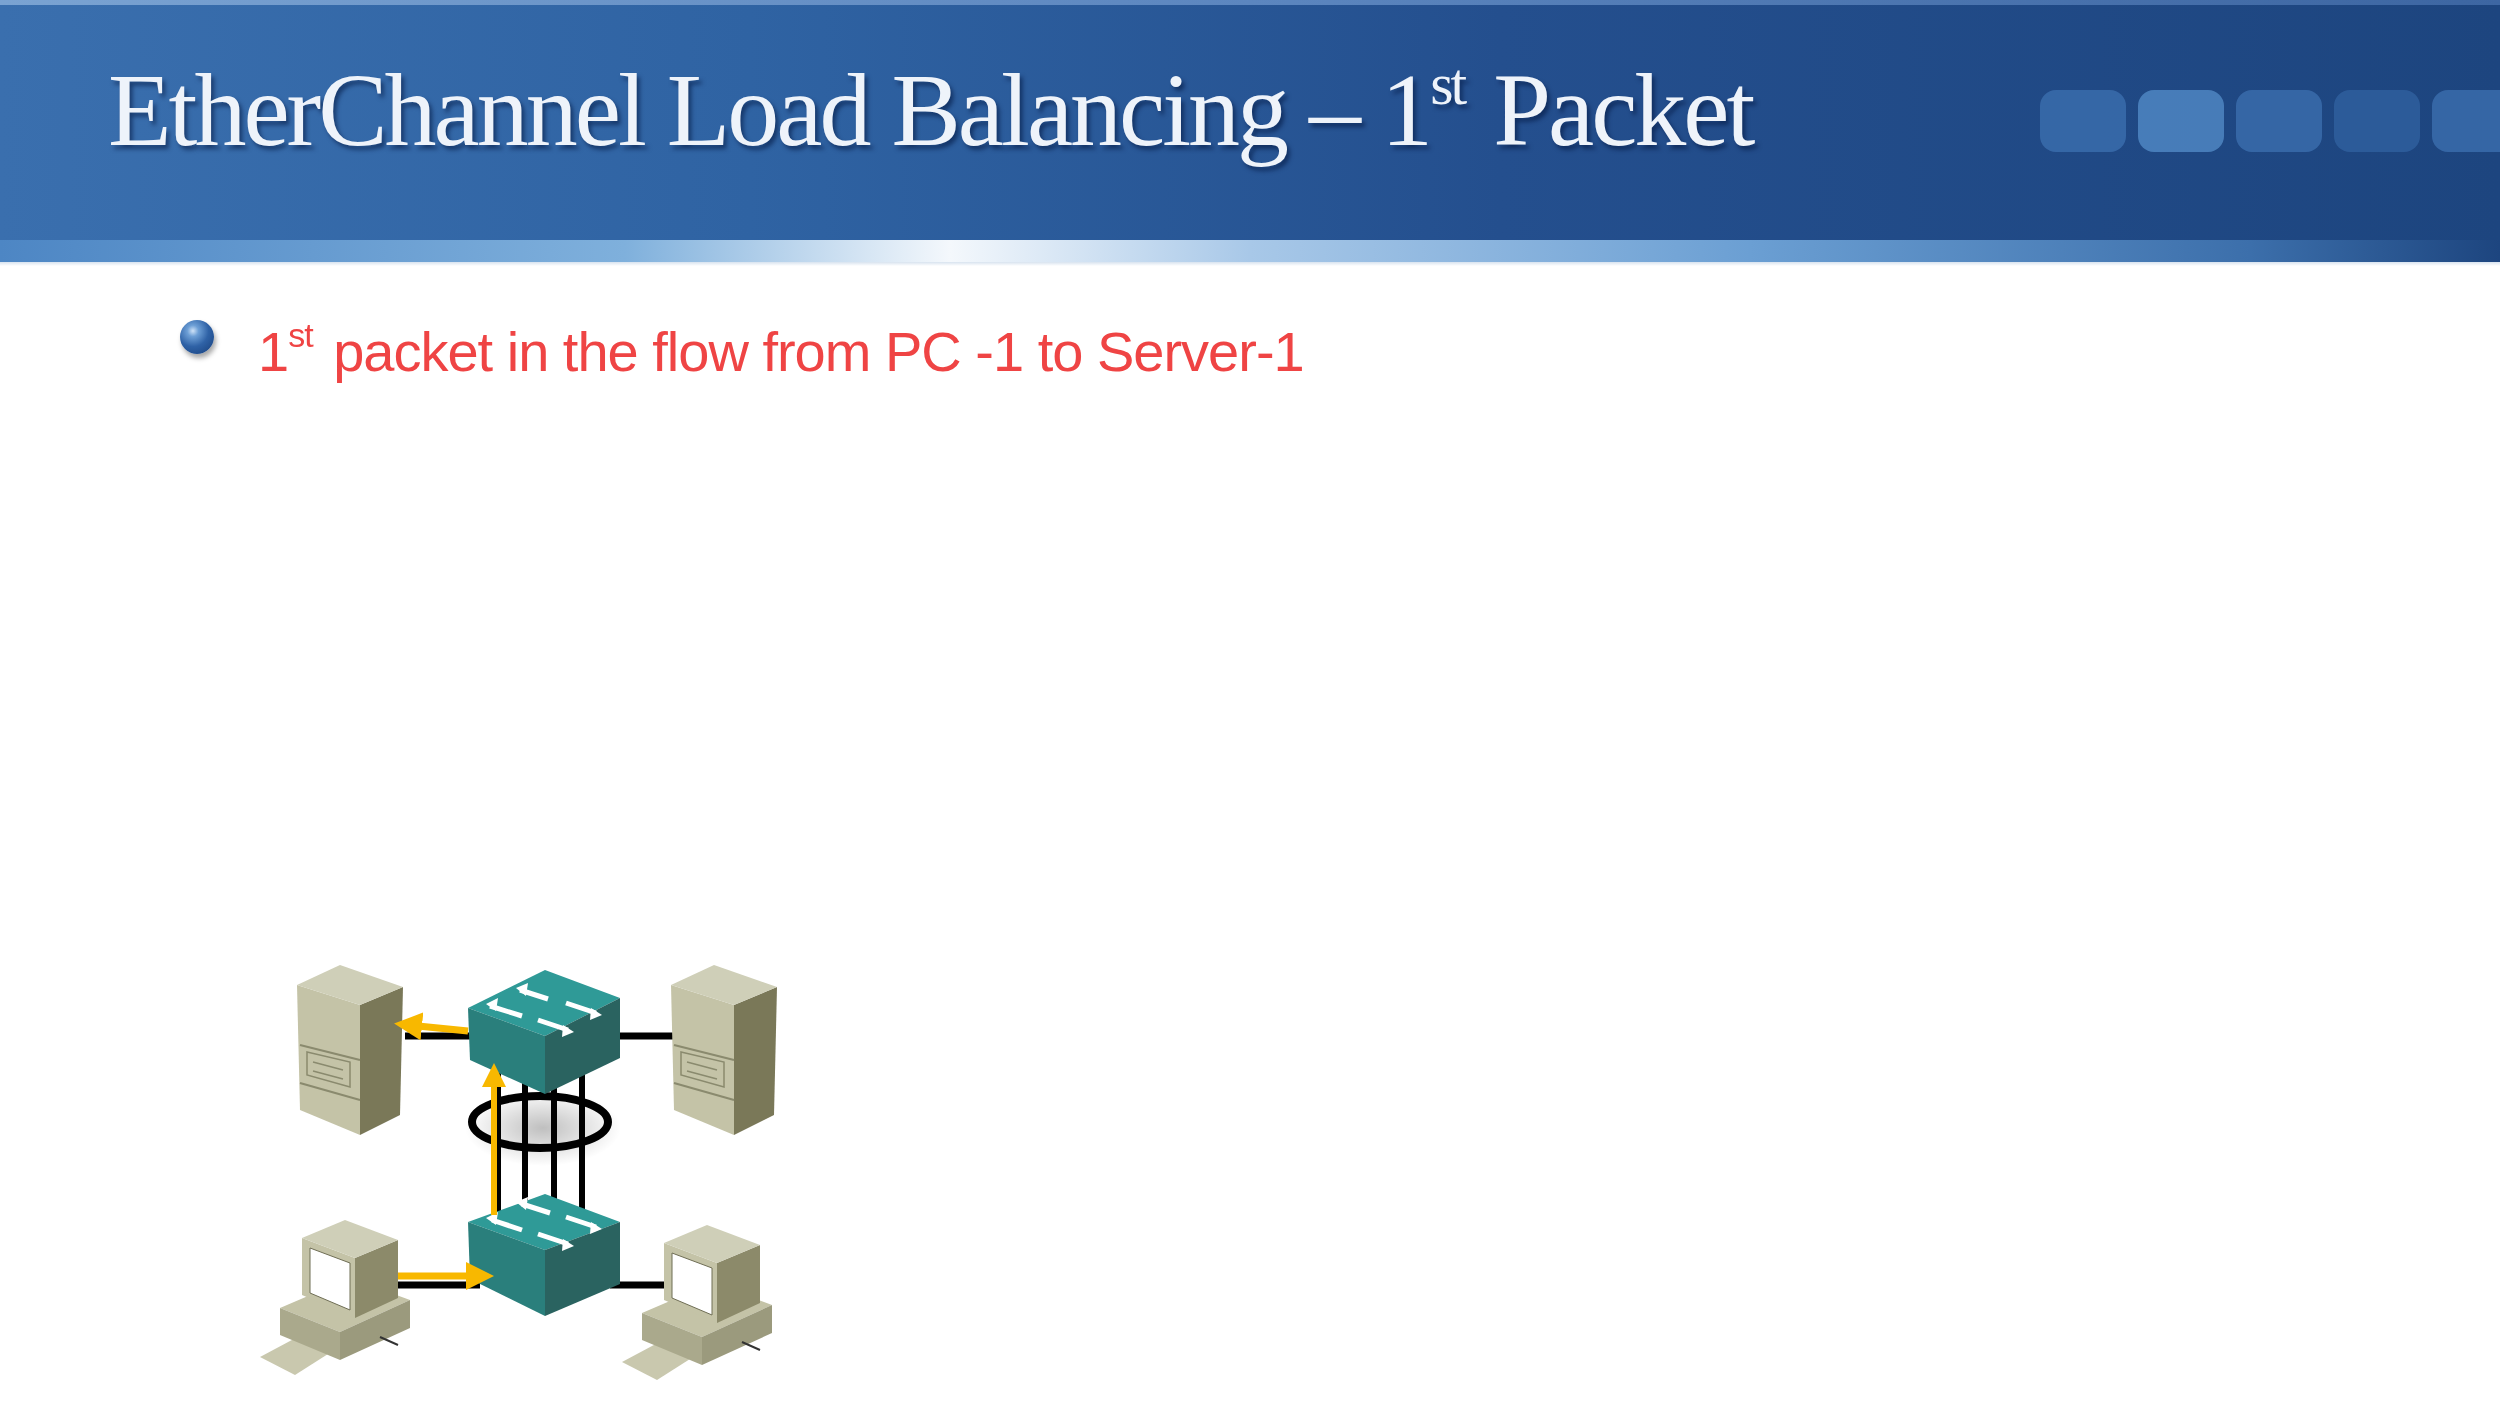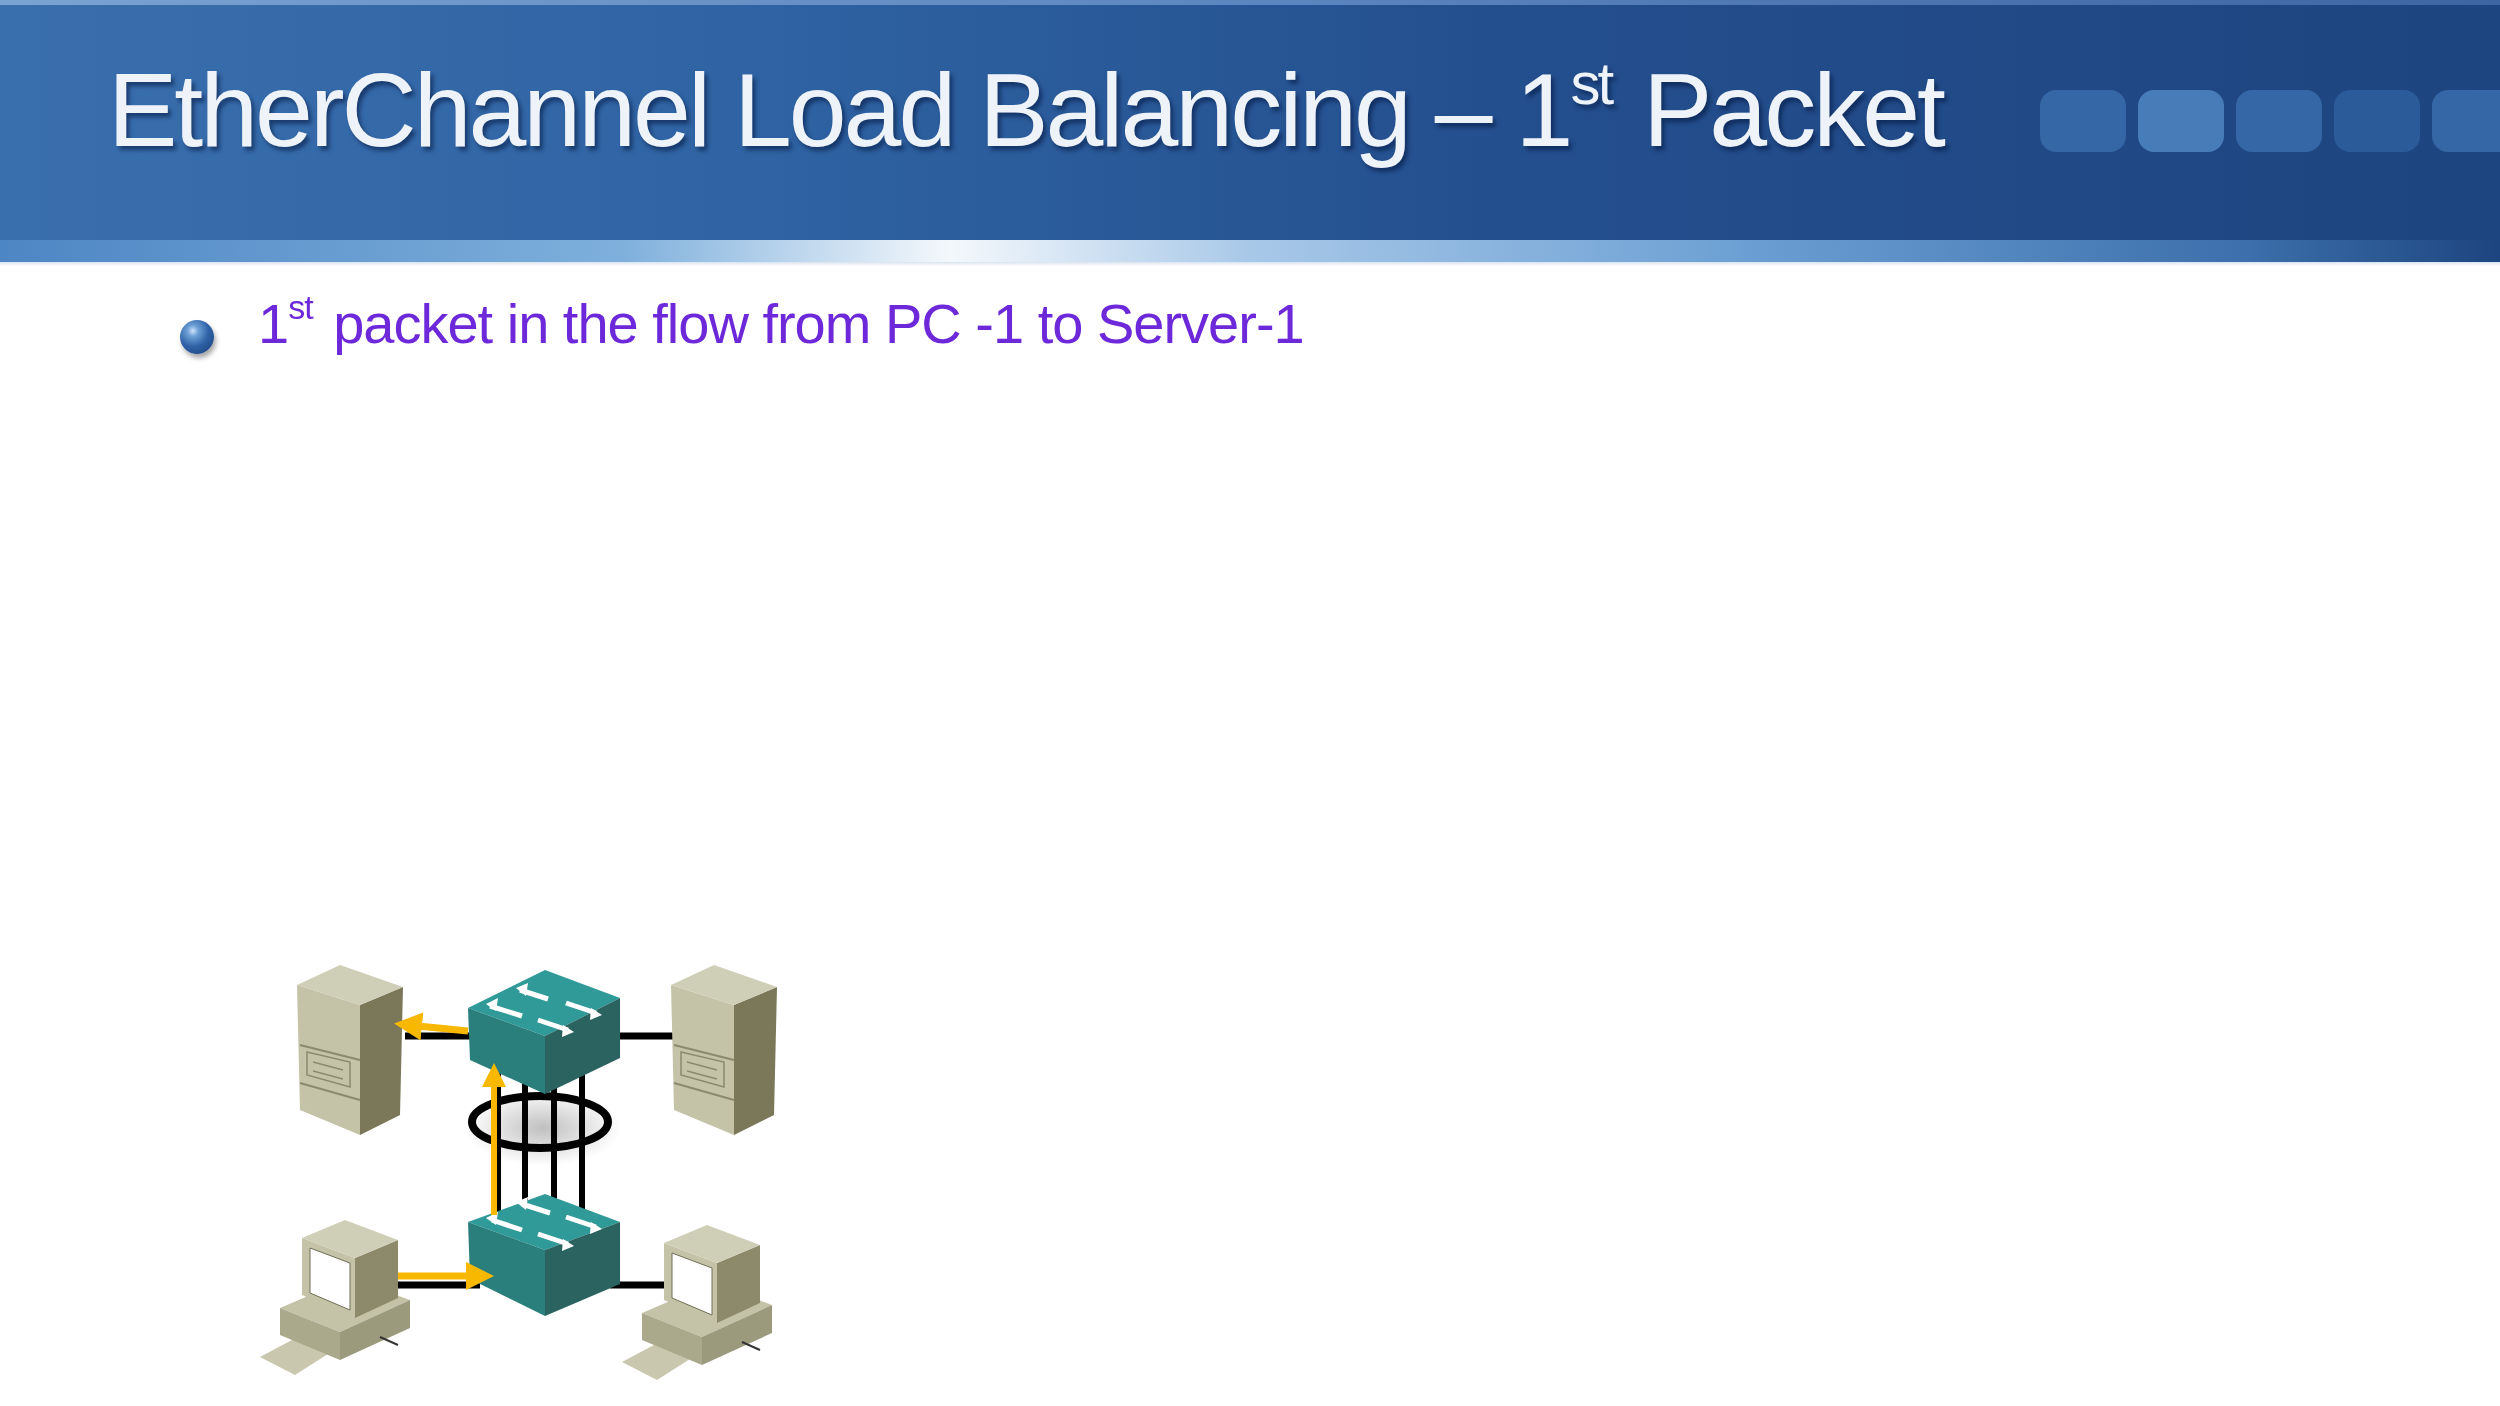--- a/index.html
+++ b/index.html
@@ -3,31 +3,31 @@
 <meta charset="utf-8">
 <style>
   html,body{margin:0;padding:0;}
   body{width:2500px;height:1406px;background:#ffffff;position:relative;overflow:hidden;font-family:"Liberation Sans",sans-serif;}
   .header{position:absolute;left:0;top:0;width:2500px;height:262px;
     background:linear-gradient(90deg,#3a6fae 0%,#2f63a3 30%,#244f8e 60%,#1d457f 100%);}
   .header-topline{position:absolute;left:0;top:0;width:2500px;height:5px;background:linear-gradient(90deg,#7aa3d2,#5c86bf,#3d66a2);}
   .header-strip{position:absolute;left:0;top:240px;width:2500px;height:22px;
     background:linear-gradient(90deg,#4d86c4 0%,#7fb0dc 25%,#f4f8fc 38%,#a8c8e8 50%,#6b9fd3 70%,#3c6fab 90%,#1d457f 100%);}
   .header-strip::after{content:"";position:absolute;left:0;bottom:-4px;width:100%;height:4px;background:linear-gradient(#d8e3ef,#ffffff);}
-  .title{position:absolute;left:108px;top:40px;font-family:Liberation Sans, sans-serif;font-size:104px;color:#eef3fa;
+  .title{position:absolute;left:108px;top:40px;font-family:Liberation Serif, serif;font-size:104px;color:#eef3fa;
     letter-spacing:-3px;white-space:nowrap;text-shadow:3px 4px 4px rgba(0,20,60,0.55);line-height:140px;}
   .title sup{font-size:60px;position:relative;top:-8px;vertical-align:top;line-height:1;display:inline-block;margin-top:22px;margin-right:6px;}
   .tiles{position:absolute;left:2040px;top:90px;height:62px;display:flex;gap:12px;}
   .tile{width:86px;height:62px;border-radius:16px;background:#3a6cab;opacity:0.85;}
   .tile.hl{background:#4f86c2;}
   .tile.dim{background:#2f5f9d;}
   .bullet{position:absolute;left:180px;top:320px;width:34px;height:34px;border-radius:50%;
     background:radial-gradient(circle at 38% 32%,#cfe2f7 0%,#6d9fd6 18%,#2f62a6 50%,#163d78 100%);
     box-shadow:2px 4px 5px rgba(0,0,0,0.35);}
-  .bullet-text{position:absolute;left:258px;top:284px;font-size:56px;color:#6d28d9;white-space:nowrap;letter-spacing:-1px;line-height:80px;}
+  .bullet-text{position:absolute;left:258px;top:312px;font-size:56px;color:#ef4444;white-space:nowrap;letter-spacing:-1px;line-height:80px;}
   .bullet-text sup{font-size:34px;vertical-align:top;line-height:1;display:inline-block;margin-top:6px;margin-right:6px;}
   .diagram{position:absolute;left:240px;top:940px;width:580px;height:440px;}
 </style>
 </head>
 <body>
 
 <div class="header">
   <div class="header-topline"></div>
   <div class="title"><span>EtherChannel Load Balancing – 1</span><sup>st</sup><span> Packet</span></div>
   <div class="tiles">

